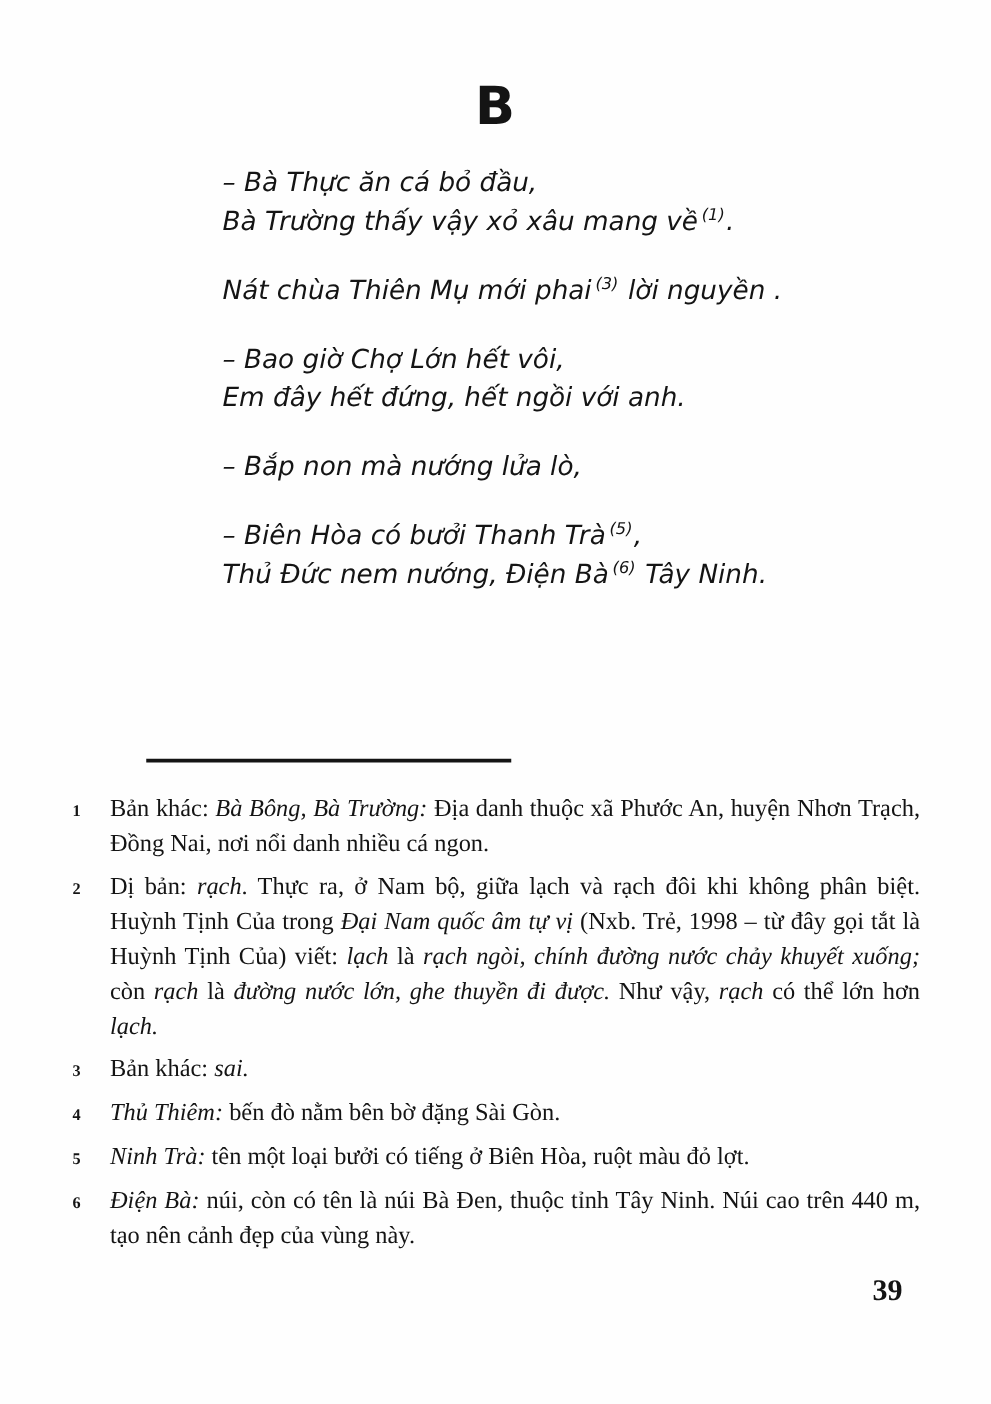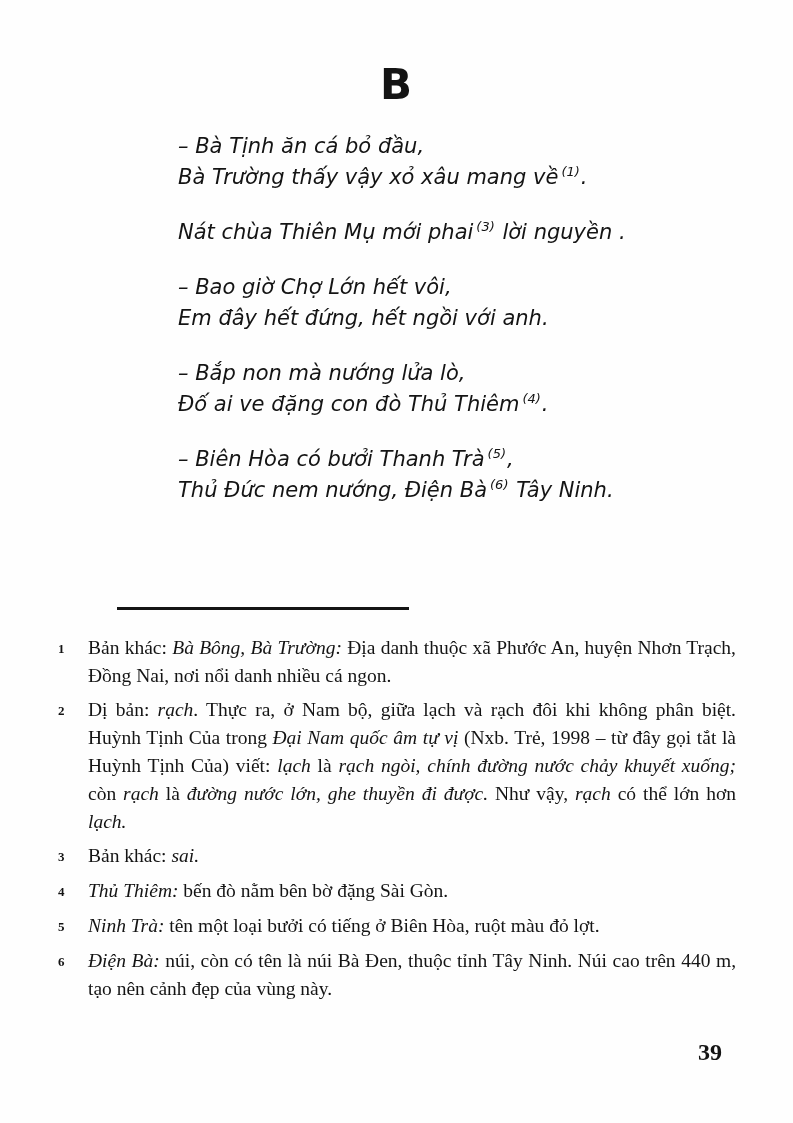--- a/index.html
+++ b/index.html
@@ -69,44 +69,42 @@
   }
   .fn-text { flex: 1; text-align: justify; }
   .fn-text .it { font-style: italic; }
   .page-number {
     position: absolute;
     right: 71px;
     top: 1020px;
     font-family: "Liberation Serif", serif;
     font-weight: bold;
     font-size: 24px;
-    margin-top: 19px;
   }
 </style>
 </head>
 <body>
 
 <div class="page">
   <div class="heading">B</div>
 
   <div class="verses">
       <div class="couplet">
-        <div class="verse-line"><span>– Bà Tịnh ăn cá bỏ đầu,</span></div>
+        <div class="verse-line"><span>– Bà Thực ăn cá bỏ đầu,</span></div>
         <div class="verse-line"><span>Bà Trường thấy vậy xỏ xâu mang về</span><span class="fnref">(1)</span><span>.</span></div>
       </div>
       <div class="couplet">
         <div class="verse-line"><span>Nát chùa Thiên Mụ mới phai</span><span class="fnref">(3)</span><span> lời nguyền .</span></div>
       </div>
       <div class="couplet">
         <div class="verse-line"><span>– Bao giờ Chợ Lớn hết vôi,</span></div>
         <div class="verse-line"><span>Em đây hết đứng, hết ngồi với anh.</span></div>
       </div>
       <div class="couplet">
         <div class="verse-line"><span>– Bắp non mà nướng lửa lò,</span></div>
-        <div class="verse-line"><span>Đố ai ve đặng con đò Thủ Thiêm</span><span class="fnref">(4)</span><span>.</span></div>
       </div>
       <div class="couplet">
         <div class="verse-line"><span>– Biên Hòa có bưởi Thanh Trà</span><span class="fnref">(5)</span><span>,</span></div>
         <div class="verse-line"><span>Thủ Đức nem nướng, Điện Bà</span><span class="fnref">(6)</span><span> Tây Ninh.</span></div>
       </div>
     </div>
 
   <div class="separator"></div>
 
   <div class="footnotes">

